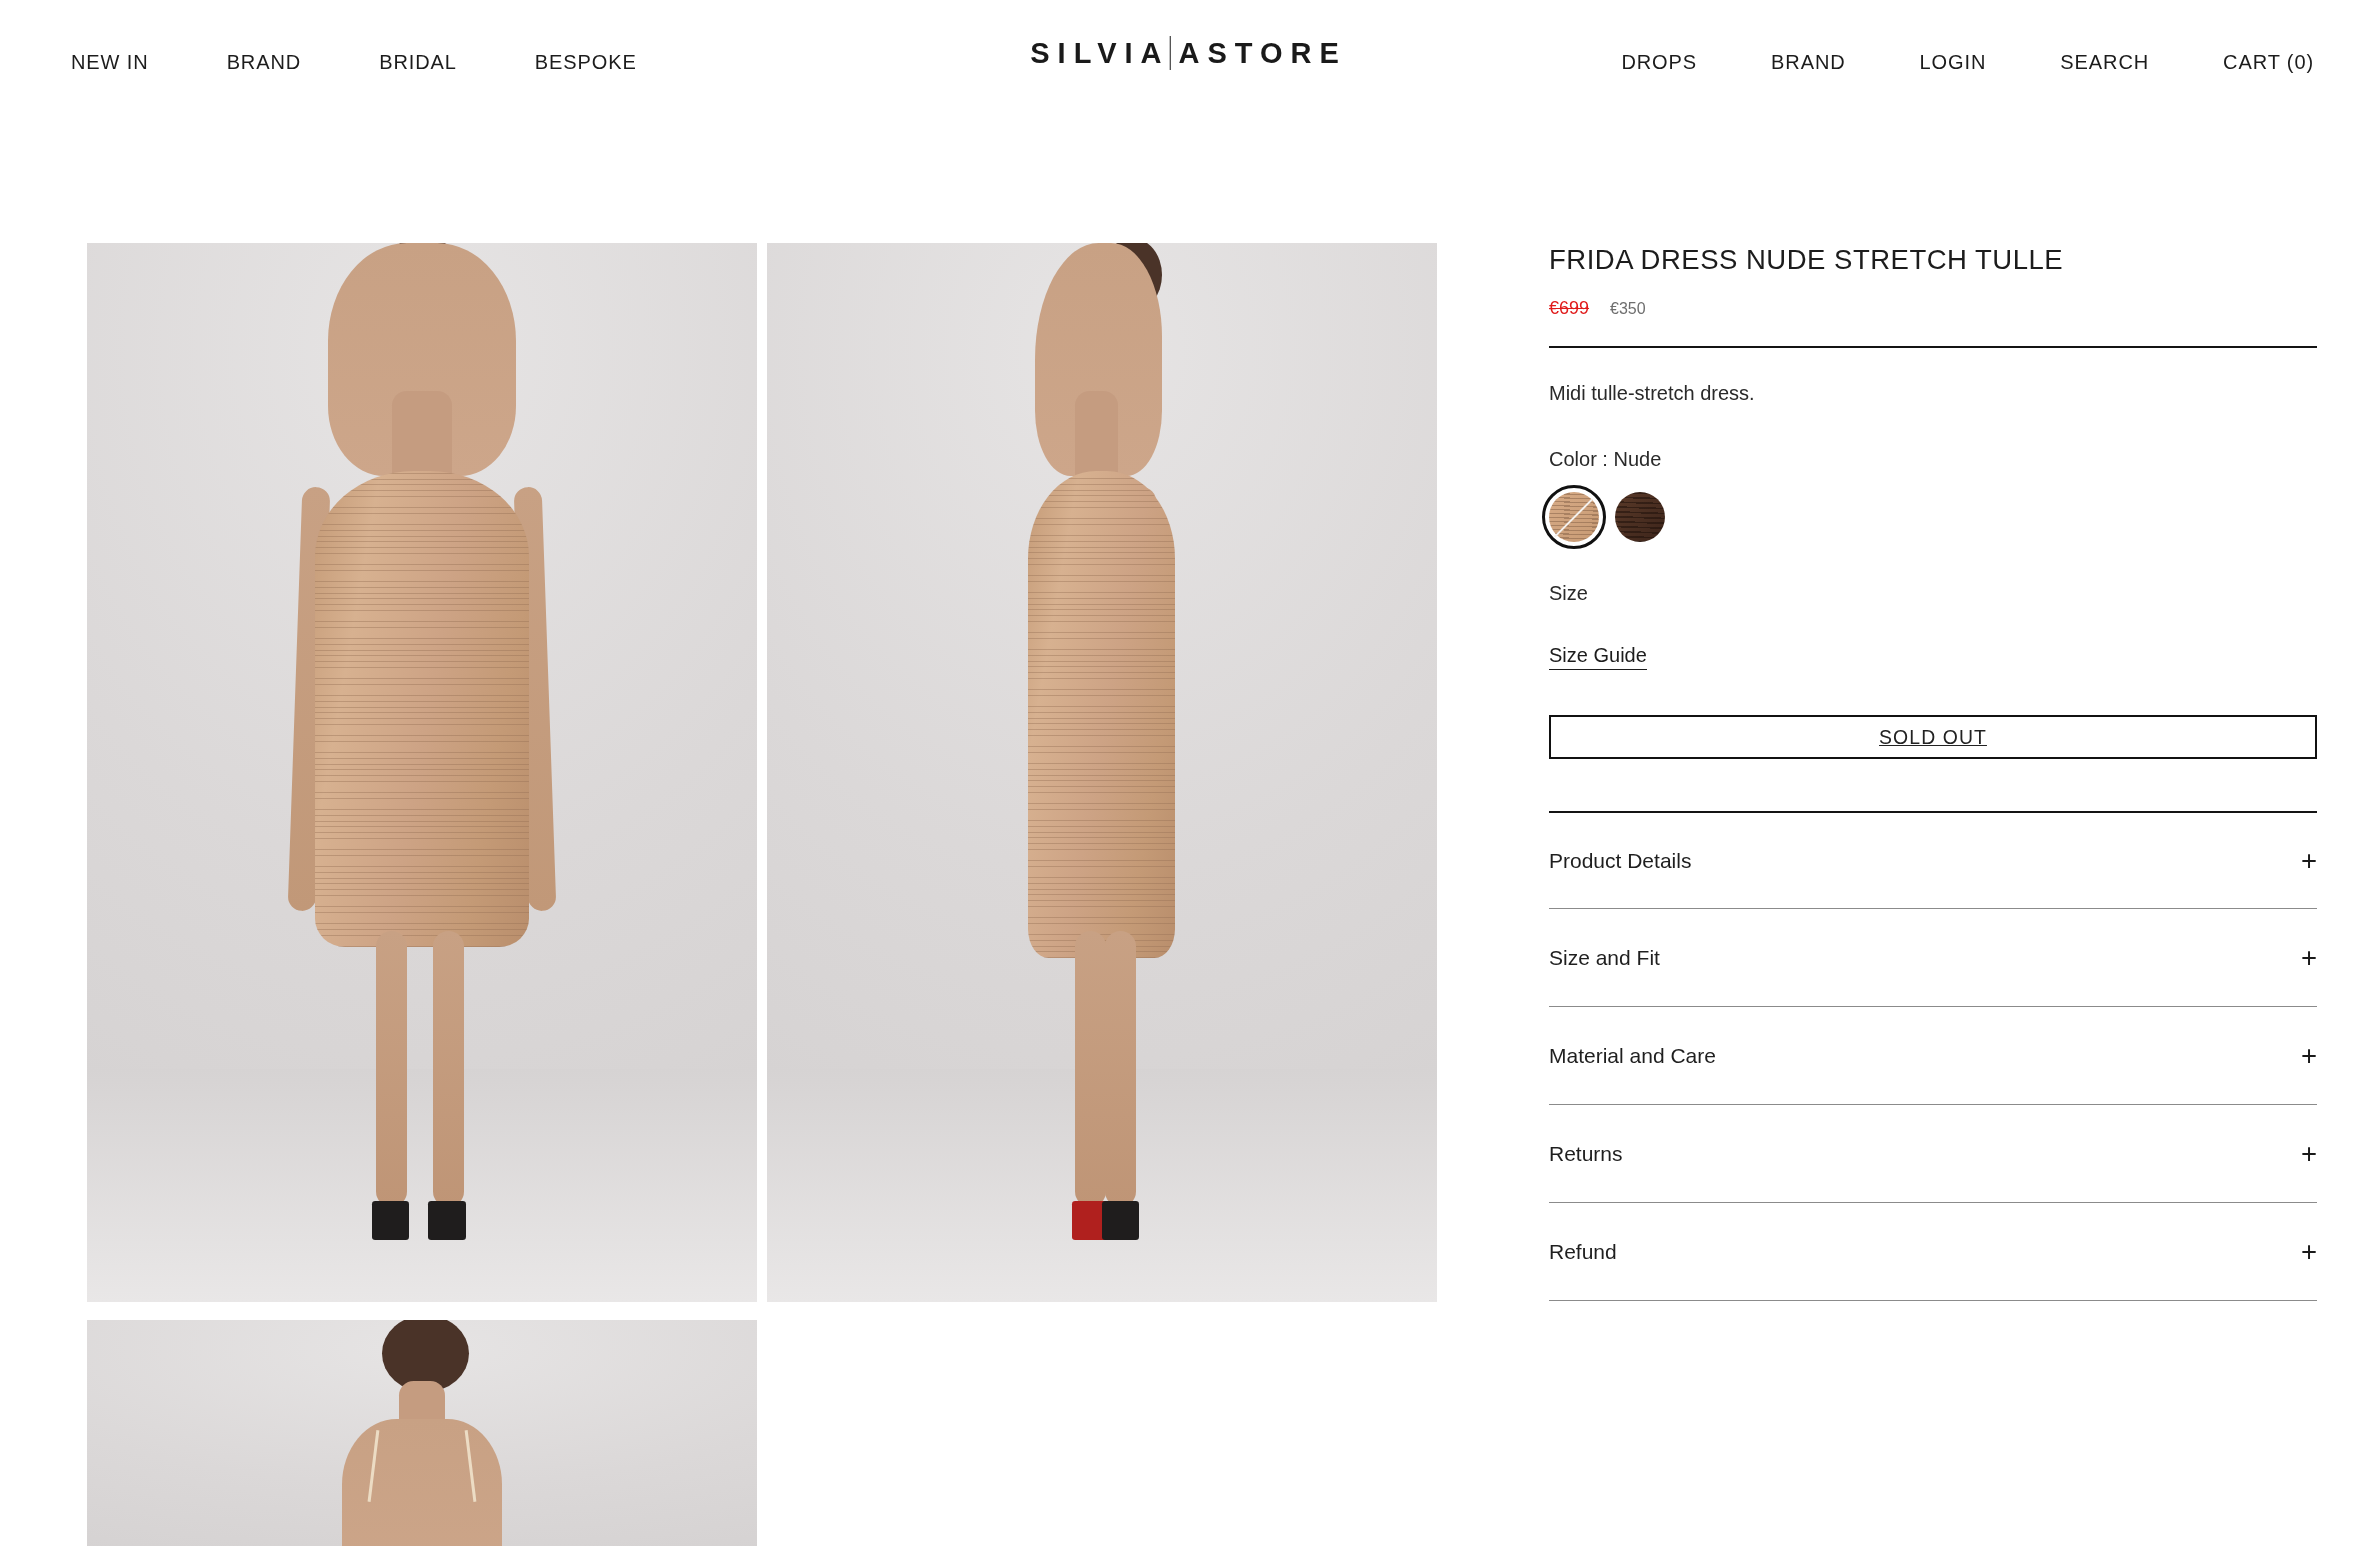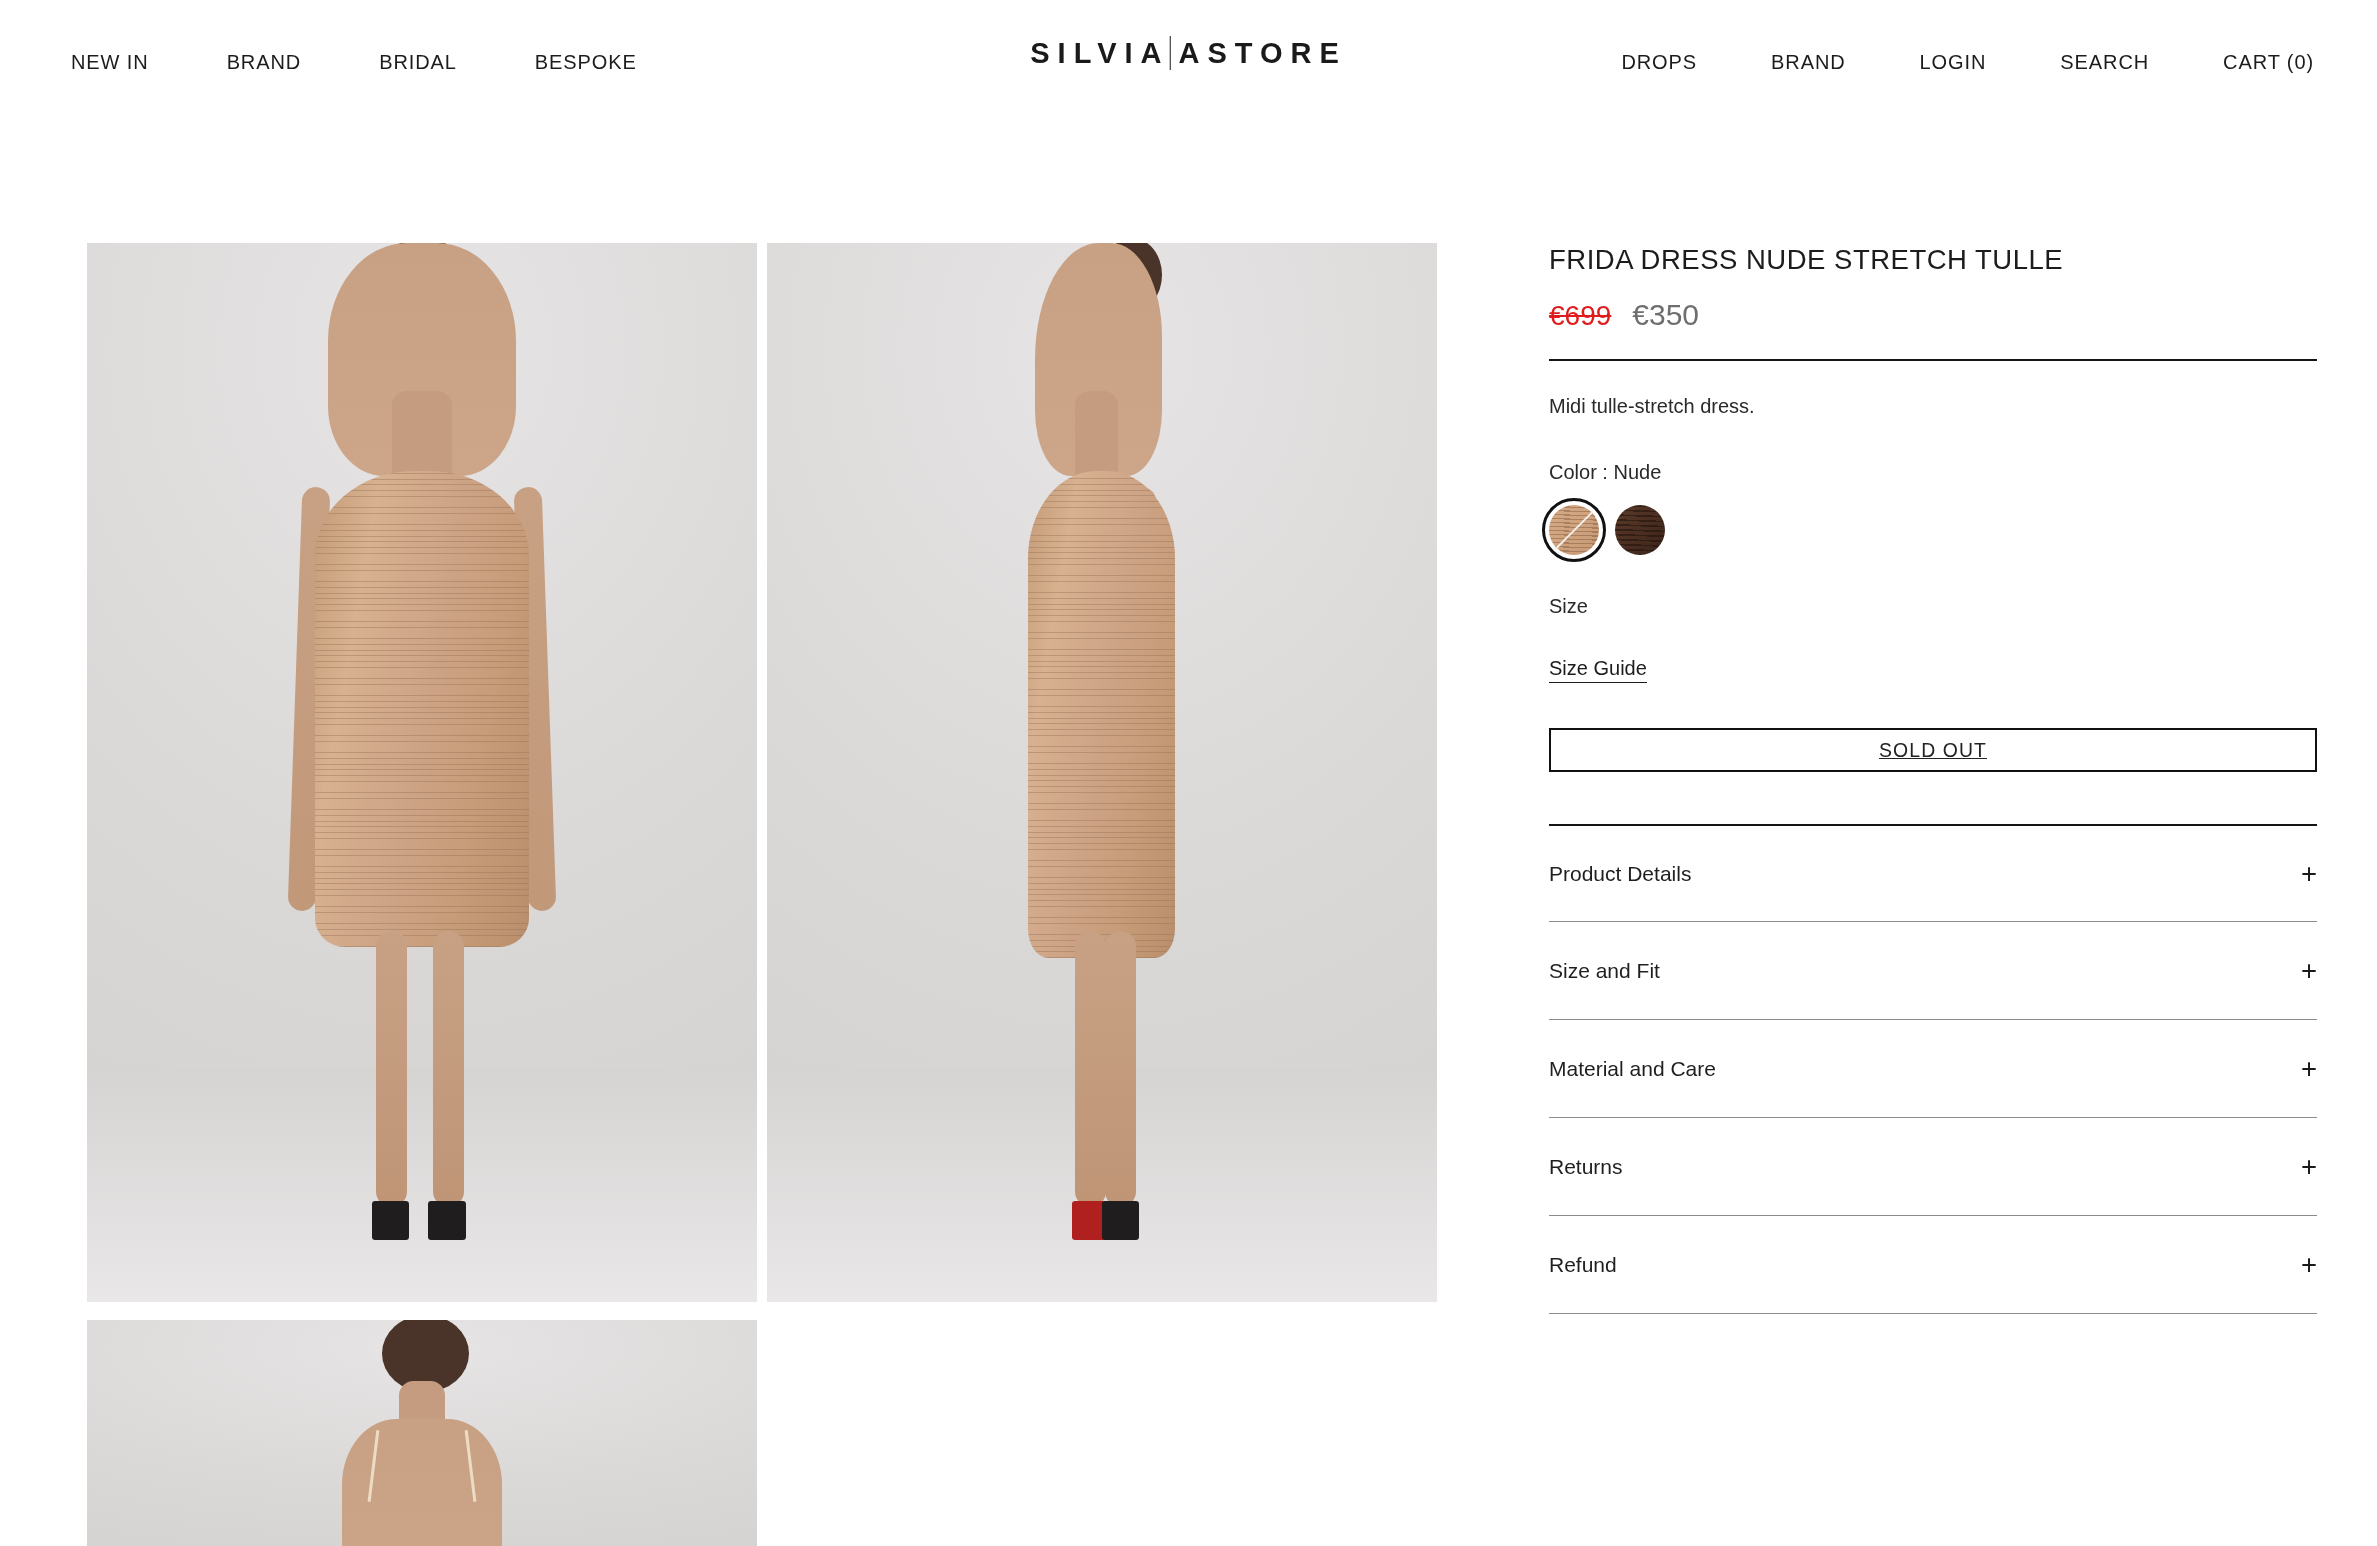--- a/index.html
+++ b/index.html
@@ -153,25 +153,25 @@
   }
   .product-title {
     font-size: 27.5px; letter-spacing: 0.5px;
     font-weight: 400; color: #1c1c1c;
     line-height: 34px;
   }
   .price-row {
     margin-top: 21px; display: flex; align-items: baseline; gap: 21px;
   }
   .price-old {
-    font-size: 28px; color: #e01b1b;
+    font-size: 18px; color: #e01b1b;
     text-decoration: line-through;
     text-decoration-color: #e01b1b;
   }
-  .price-new { font-size: 30px; color: #6e6e6e; }
+  .price-new { font-size: 16px; color: #6e6e6e; }
 
   .rule-strong {
     margin-top: 27px; height: 2.4px; background: #141414; width: 768px;
   }
 
   .desc { margin-top: 32px; font-size: 20px; color: #2a2a2a; line-height: 27.5px; }
 
   .field-label { margin-top: 40px; font-size: 20px; color: #2a2a2a; }
 
   .swatches { margin-top: 21px; display: flex; gap: 16px; align-items: center; }

